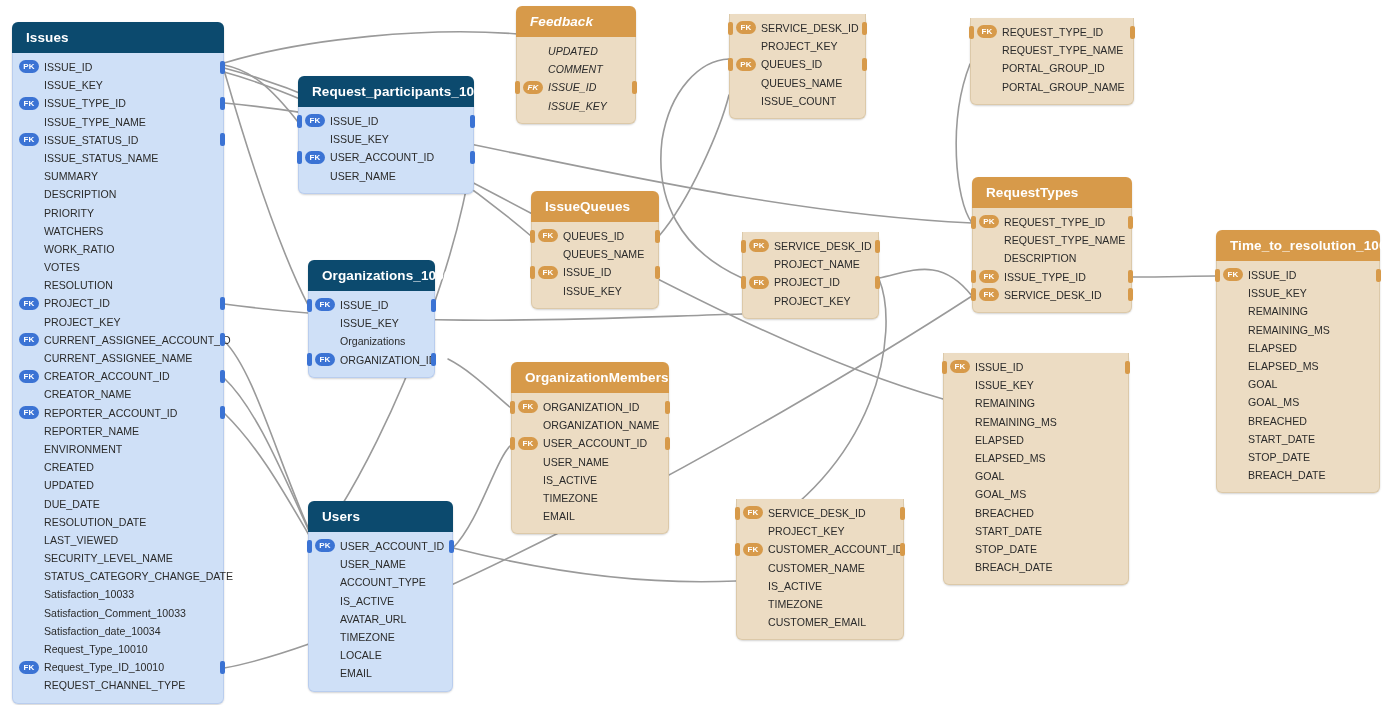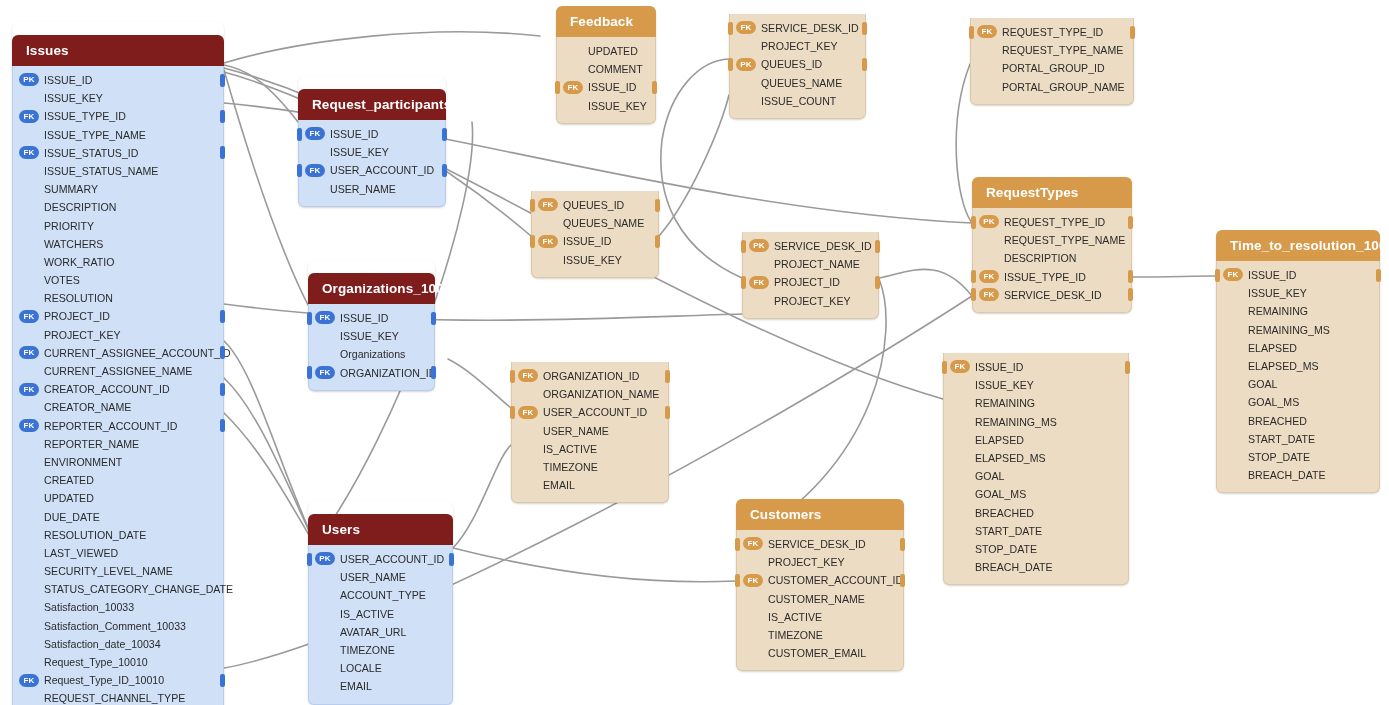--- a/index.html
+++ b/index.html
@@ -48,21 +48,21 @@
     width:20px; height:13px;
     border-radius:7px;
     color:#fff;
     font-size:8px;
     font-weight:bold;
     line-height:13px;
     text-align:center;
     letter-spacing:0.2px;
   }
   
-  .t-blue .thead { background:#7f1d1d;margin-top:13px; }
+  .t-blue .thead { background:#0c4a6e; }
   .t-blue .tbody { background:#cfe0f7; border:1px solid #b9cdee; border-top:none; }
   .t-blue .badge { background:#3b73d4; }
   .t-blue { border:0; }
   
   .t-orange .thead { background:#d79a4a; }
   .t-orange .tbody { background:#ecdcc3; border:1px solid #dcc9a9; border-top:none; }
   .t-orange .badge { background:#d79a4a; }
 
   .port {
     position:absolute;
@@ -136,21 +136,21 @@
           <div class="field"><span>SECURITY_LEVEL_NAME</span></div>
           <div class="field"><span>STATUS_CATEGORY_CHANGE_DATE</span></div>
           <div class="field"><span>Satisfaction_10033</span></div>
           <div class="field"><span>Satisfaction_Comment_10033</span></div>
           <div class="field"><span>Satisfaction_date_10034</span></div>
           <div class="field"><span>Request_Type_10010</span></div>
           <div class="field"><span class="badge">FK</span><span>Request_Type_ID_10010</span><span class="port right blue" style="top: 2.6px;"></span></div>
           <div class="field"><span>REQUEST_CHANNEL_TYPE</span></div>
         </div>
       </div>
-      <div class="table t-blue" style="left: 298px; top: 76px; width: 148px;">
+      <div class="table t-blue" style="left: 298px; top: 76px; width: 176px;">
         <div class="thead">Request_participants_10032</div>
         <div class="tbody">
           <div class="field"><span class="badge">FK</span><span>ISSUE_ID</span><span class="port left blue" style="top: 2.6px;"></span><span class="port right blue" style="top: 2.6px;"></span></div>
           <div class="field"><span>ISSUE_KEY</span></div>
           <div class="field"><span class="badge">FK</span><span>USER_ACCOUNT_ID</span><span class="port left blue" style="top: 2.6px;"></span><span class="port right blue" style="top: 2.6px;"></span></div>
           <div class="field"><span>USER_NAME</span></div>
         </div>
       </div>
       <div class="table t-blue" style="left: 308px; top: 260px; width: 127px;">
         <div class="thead">Organizations_10002</div>
@@ -167,38 +167,40 @@
           <div class="field"><span class="badge">PK</span><span>USER_ACCOUNT_ID</span><span class="port left blue" style="top: 2.6px;"></span><span class="port right blue" style="top: 2.6px;"></span></div>
           <div class="field"><span>USER_NAME</span></div>
           <div class="field"><span>ACCOUNT_TYPE</span></div>
           <div class="field"><span>IS_ACTIVE</span></div>
           <div class="field"><span>AVATAR_URL</span></div>
           <div class="field"><span>TIMEZONE</span></div>
           <div class="field"><span>LOCALE</span></div>
           <div class="field"><span>EMAIL</span></div>
         </div>
       </div>
-      <div class="table t-orange" style="left: 556px; top: 6px; width: 100px;">
+      <div class="table t-orange" style="left: 516px; top: 6px; width: 120px; font-style: italic;">
         <div class="thead">Feedback</div>
         <div class="tbody">
           <div class="field"><span>UPDATED</span></div>
           <div class="field"><span>COMMENT</span></div>
           <div class="field"><span class="badge">FK</span><span>ISSUE_ID</span><span class="port left orange" style="top: 2.6px;"></span><span class="port right orange" style="top: 2.6px;"></span></div>
           <div class="field"><span>ISSUE_KEY</span></div>
         </div>
       </div>
       <div class="table t-orange" style="left: 531px; top: 191px; width: 128px;">
+        <div class="thead">IssueQueues</div>
         <div class="tbody">
           <div class="field"><span class="badge">FK</span><span>QUEUES_ID</span><span class="port left orange" style="top: 2.6px;"></span><span class="port right orange" style="top: 2.6px;"></span></div>
           <div class="field"><span>QUEUES_NAME</span></div>
           <div class="field"><span class="badge">FK</span><span>ISSUE_ID</span><span class="port left orange" style="top: 2.6px;"></span><span class="port right orange" style="top: 2.6px;"></span></div>
           <div class="field"><span>ISSUE_KEY</span></div>
         </div>
       </div>
       <div class="table t-orange" style="left: 511px; top: 362px; width: 158px;">
+        <div class="thead">OrganizationMembers</div>
         <div class="tbody">
           <div class="field"><span class="badge">FK</span><span>ORGANIZATION_ID</span><span class="port left orange" style="top: 2.6px;"></span><span class="port right orange" style="top: 2.6px;"></span></div>
           <div class="field"><span>ORGANIZATION_NAME</span></div>
           <div class="field"><span class="badge">FK</span><span>USER_ACCOUNT_ID</span><span class="port left orange" style="top: 2.6px;"></span><span class="port right orange" style="top: 2.6px;"></span></div>
           <div class="field"><span>USER_NAME</span></div>
           <div class="field"><span>IS_ACTIVE</span></div>
           <div class="field"><span>TIMEZONE</span></div>
           <div class="field"><span>EMAIL</span></div>
         </div>
       </div>
@@ -213,21 +215,20 @@
       </div>
       <div class="table t-orange" style="left: 742px; top: 232px; width: 137px;">
         <div class="tbody">
           <div class="field"><span class="badge">PK</span><span>SERVICE_DESK_ID</span><span class="port left orange" style="top: 2.6px;"></span><span class="port right orange" style="top: 2.6px;"></span></div>
           <div class="field"><span>PROJECT_NAME</span></div>
           <div class="field"><span class="badge">FK</span><span>PROJECT_ID</span><span class="port left orange" style="top: 2.6px;"></span><span class="port right orange" style="top: 2.6px;"></span></div>
           <div class="field"><span>PROJECT_KEY</span></div>
         </div>
       </div>
       <div class="table t-orange" style="left: 736px; top: 499px; width: 168px;">
-        <div class="thead">Customers</div>
         <div class="tbody">
           <div class="field"><span class="badge">FK</span><span>SERVICE_DESK_ID</span><span class="port left orange" style="top: 2.6px;"></span><span class="port right orange" style="top: 2.6px;"></span></div>
           <div class="field"><span>PROJECT_KEY</span></div>
           <div class="field"><span class="badge">FK</span><span>CUSTOMER_ACCOUNT_ID</span><span class="port left orange" style="top: 2.6px;"></span><span class="port right orange" style="top: 2.6px;"></span></div>
           <div class="field"><span>CUSTOMER_NAME</span></div>
           <div class="field"><span>IS_ACTIVE</span></div>
           <div class="field"><span>TIMEZONE</span></div>
           <div class="field"><span>CUSTOMER_EMAIL</span></div>
         </div>
       </div>

